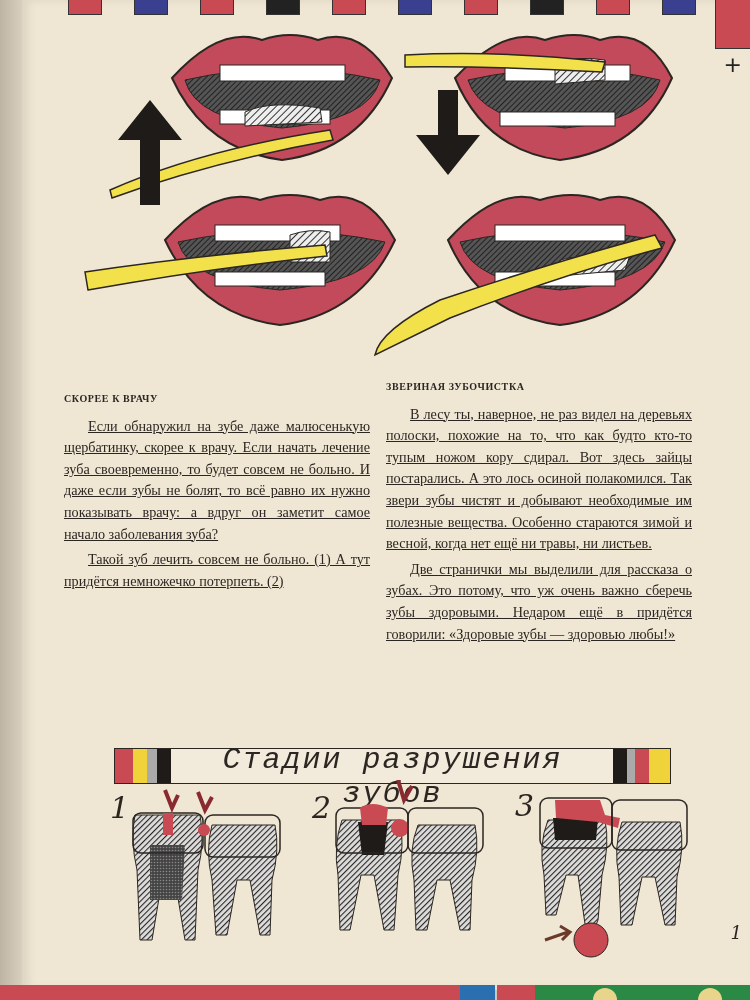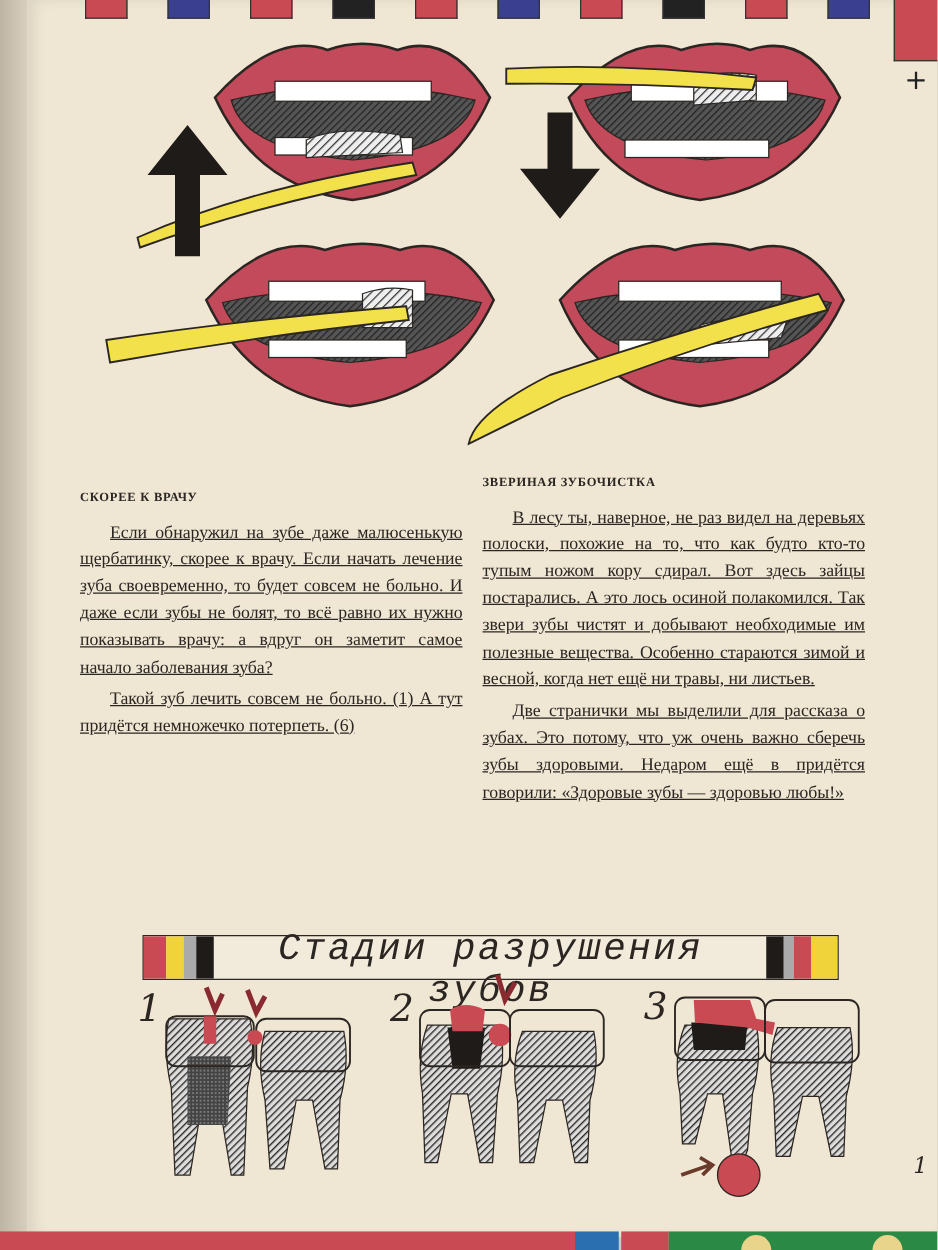--- a/index.html
+++ b/index.html
@@ -97,21 +97,21 @@
     <rect x="495" y="225" width="130" height="16" fill="#fff" stroke="#2b2622"></rect>
     <rect x="495" y="272" width="120" height="14" fill="#fff" stroke="#2b2622"></rect>
     <path d="M560,260 Q600,250 630,255 L625,270 L560,276Z" fill="url(#hatchlight)" stroke="#2b2622"></path>
   </g>
   <path d="M655,235 Q560,260 440,300 Q380,330 375,355 Q395,345 450,318 Q560,275 662,248Z" fill="#f2e14a" stroke="#2b2622" stroke-width="1.5"></path>
 </svg>
 
 <div class="col col-left">
   <h3>СКОРЕЕ К ВРАЧУ</h3>
   <p>Если обнаружил на зубе даже малюсенькую щербатинку, скорее к врачу. Если начать лечение зуба своевременно, то будет совсем не больно. И даже если зубы не болят, то всё равно их нужно показывать врачу: а вдруг он заметит самое начало заболевания зуба?</p>
-  <p>Такой зуб лечить совсем не больно. (1) А тут придётся немножечко потерпеть. (6)</p>
+  <p>Такой зуб лечить совсем не больно. (1) А тут придётся немножечко потерпеть. (2)</p>
 </div>
 
 <div class="col col-right">
   <h3>ЗВЕРИНАЯ ЗУБОЧИСТКА</h3>
   <p>В лесу ты, наверное, не раз видел на деревьях полоски, похожие на то, что как будто кто-то тупым ножом кору сдирал. Вот здесь зайцы постарались. А это лось осиной полакомился. Так звери зубы чистят и добывают необходимые им полезные вещества. Особенно стараются зимой и весной, когда нет ещё ни травы, ни листьев.</p>
   <p>Две странички мы выделили для рассказа о зубах. Это потому, что уж очень важно сберечь зубы здоровыми. Недаром ещё в придётся говорили: «Здоровые зубы — здоровью любы!»</p>
 </div>
 
 <div class="banner">
   <svg width="555" height="34" style="position:absolute;left:0;top:0">

